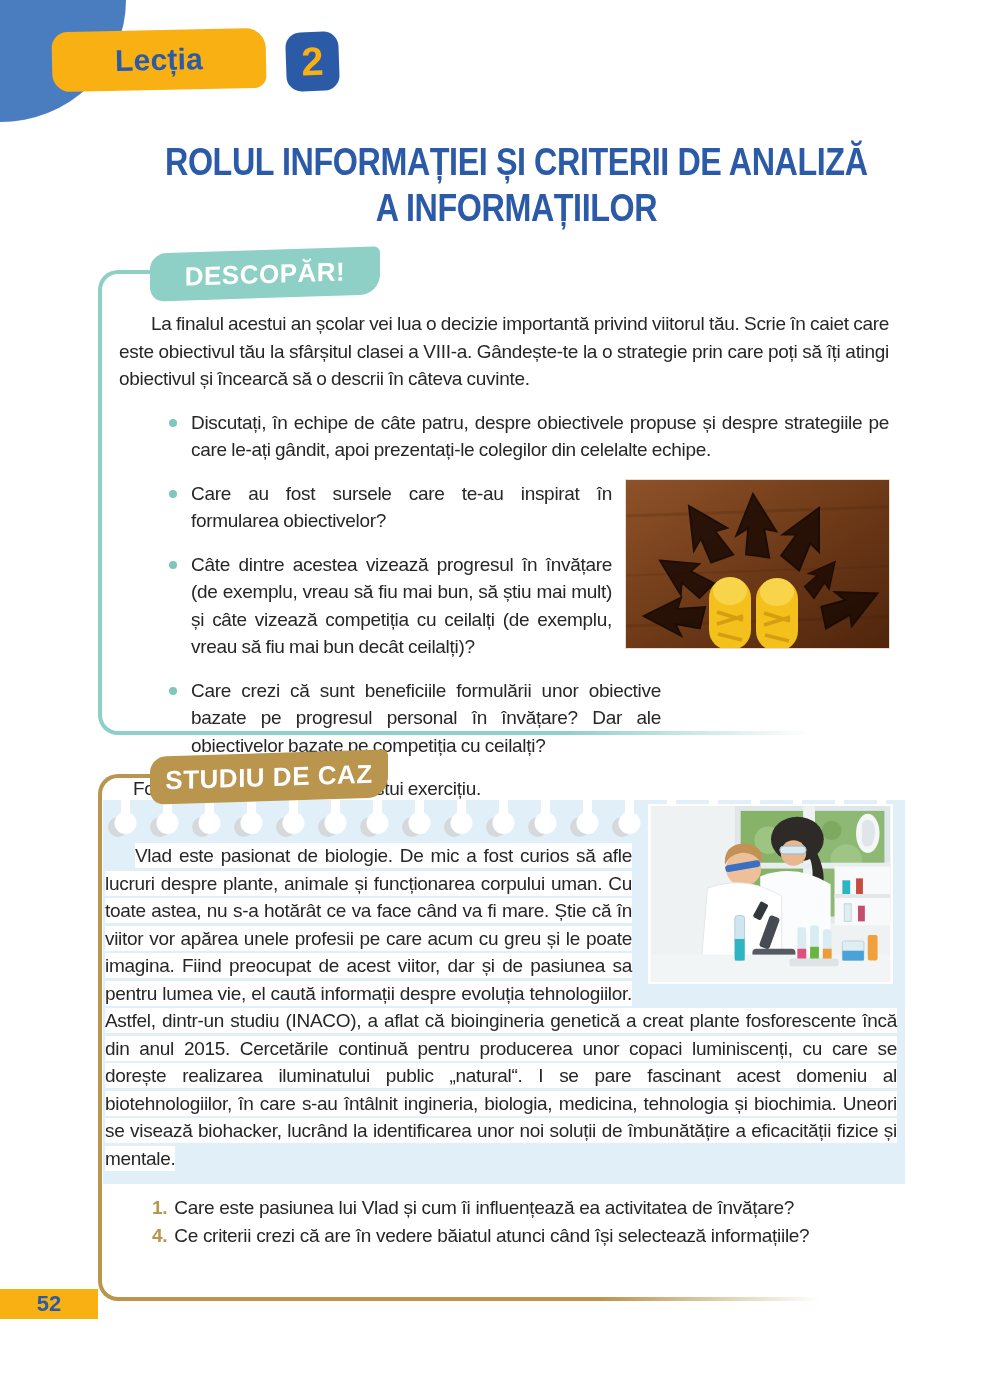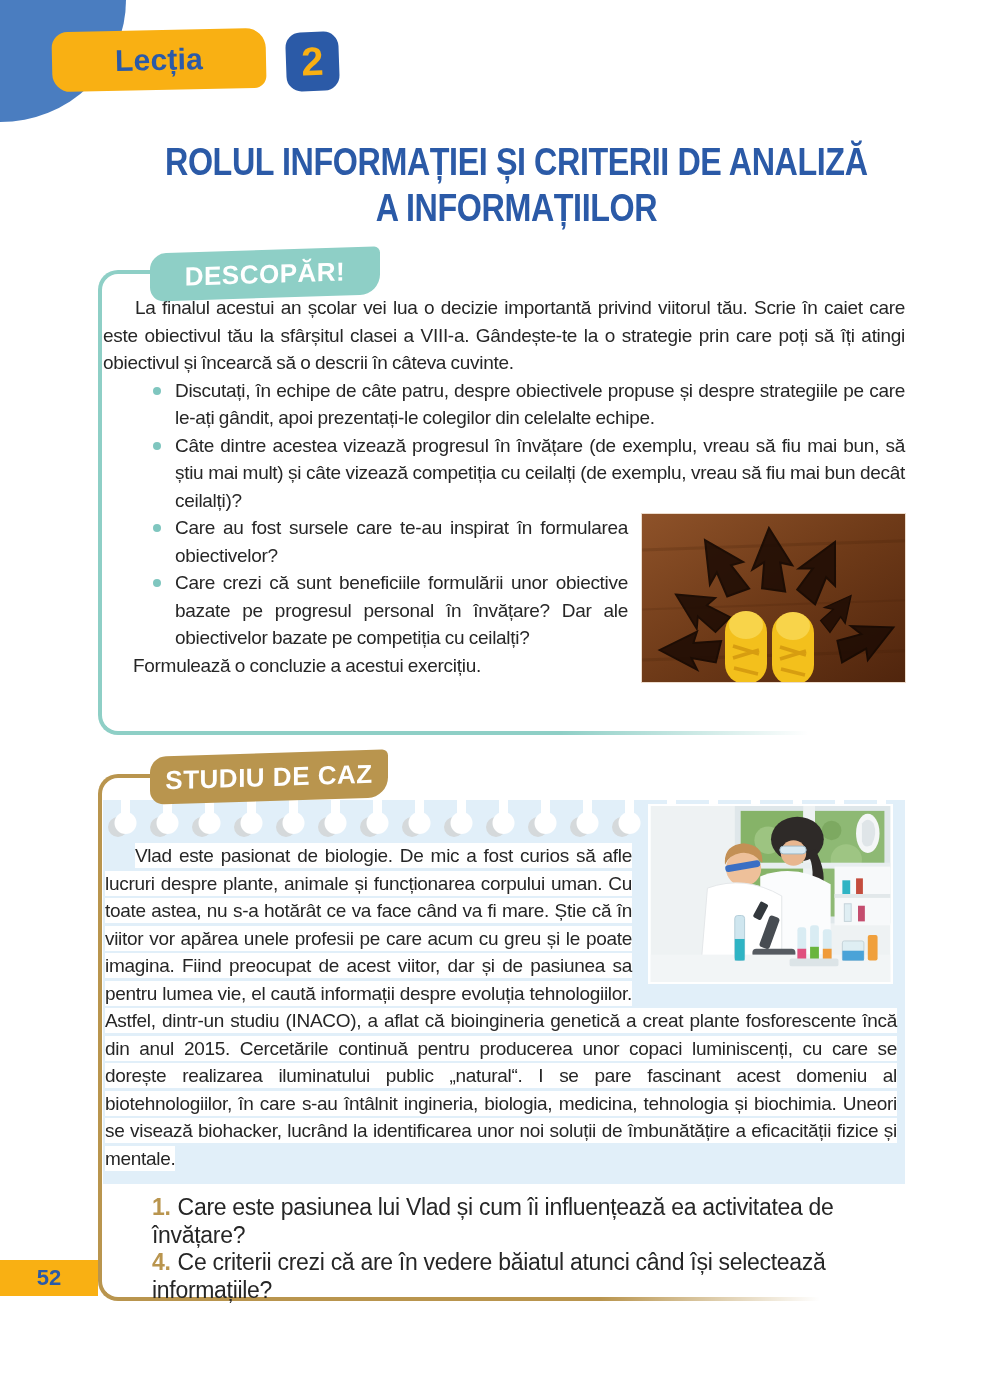--- a/index.html
+++ b/index.html
@@ -76,23 +76,23 @@
   }
   .sec-badge.case{
     left:150px;top:753px;width:238px;height:48px;background:#b9954e;
     border-radius:16px 6px 20px 14px;
   }
 
   
   .txt{font-size:19px;line-height:27.5px;letter-spacing:-.3px;word-spacing:-.5px;
        text-align:justify;}
   .discover-content{position:absolute;left:103px;top:294px;width:802px;z-index:2;}
-  .discover-content p.intro{margin:0;text-indent:32px;}
+  .discover-content p.intro{margin:16px;text-indent:32px;}
   .bullet-list{list-style:none;margin:0 0 0 50px;padding:0;}
-  .bullet-list li{position:relative;padding-left:22px;margin:0;}
+  .bullet-list li{position:relative;padding-left:22px;margin:16px;}
   .bullet-list li.narrow{max-width:470px;}
   .dot{position:absolute;left:0;top:10px;width:8px;height:8px;border-radius:50%;
        background:#7fc6bf;}
   .conclusion{margin:0 0 8px 30px;}
 
   figure{margin:0;}
   .arrows-fig{
     float:right;width:263px;height:168px;margin:0 0 8px 14px;
     outline:1px solid #ecdccd;
   }
@@ -109,26 +109,26 @@
   .lab-fig{
     float:right;width:245px;height:180px;margin:-38px 4px 10px 16px;
     position:relative;z-index:2;background:#fff;padding:2px;box-sizing:border-box;
   }
   .lab-fig svg{display:block;width:100%;height:100%;}
   .notebook p{margin:0;text-indent:30px;}
   .hl{background:#fff;padding:2px 0;
       -webkit-box-decoration-break:clone;box-decoration-break:clone;}
 
   .questions{list-style:none;margin:10px 0 0 49px;padding:0;}
-  .questions li{line-height:27.5px;font-size:23px;letter-spacing:-.3px;}
+  .questions li{line-height:27.5px;font-size:19px;letter-spacing:-.3px;}
   .qnum{color:#b9954e;font-weight:bold;margin-right:7px;}
 
   
   .page-number{
-    position:absolute;left:0;top:1260px;width:98px;height:36px;background:#f9b013;
+    position:absolute;left:0;top:1289px;width:98px;height:30px;background:#f9b013;
     display:flex;align-items:center;justify-content:center;
   }
   .page-number span{color:#2b5aa7;font-weight:bold;font-size:22px;}
 </style>
 </head>
 <body>
 
 <div class="page">
 
   <div class="corner-blob"></div>
@@ -150,24 +150,20 @@
   <div class="sec-badge discover">
     <span>DESCOPĂR!</span>
   </div>
 
   <div class="discover-content txt">
     <p class="intro">La finalul acestui an școlar vei lua o decizie importantă privind viitorul tău. Scrie în caiet care este obiectivul tău la sfârșitul clasei a VIII-a. Gândește-te la o strategie prin care poți să îți atingi obiectivul și încearcă să o descrii în câteva cuvinte.</p>
     <ul class="bullet-list">
       <li>
         <span class="dot"></span>
         <span>Discutați, în echipe de câte patru, despre obiectivele propuse și despre strategiile pe care le-ați gândit, apoi prezentați-le colegilor din celelalte echipe.</span>
-      </li>
-      <li>
-        <span class="dot"></span>
-        <span>Câte dintre acestea vizează progresul în învățare (de exemplu, vreau să fiu mai bun, să știu mai mult) și câte vizează competiția cu ceilalți (de exemplu, vreau să fiu mai bun decât ceilalți)?</span>
       </li>
       <li>
         <figure class="arrows-fig">
           <svg viewBox="0 0 263 168" xmlns="http://www.w3.org/2000/svg">
             <defs>
               <linearGradient id="wood" x1="0" y1="0" x2="1" y2="1">
                 <stop offset="0" stop-color="#8e5229"></stop>
                 <stop offset=".5" stop-color="#6e3a18"></stop>
                 <stop offset="1" stop-color="#50250d"></stop>
               </linearGradient>
@@ -195,20 +191,24 @@
               <g transform="translate(151,131)">
                 <rect x="-21" y="-32" width="42" height="72" rx="20" fill="#f3c01c"></rect>
                 <ellipse cx="0" cy="-19" rx="17" ry="14" fill="#f8d44a"></ellipse>
                 <path d="M-13,2 L13,10 M-13,14 L13,6 M-12,24 L12,30" stroke="#d79d10" stroke-width="3.5" fill="none"></path>
               </g>
             </g>
           </svg>
         </figure>
         <span class="dot"></span>
         <span>Care au fost sursele care te-au inspirat în formularea obiectivelor?</span>
+      </li>
+      <li>
+        <span class="dot"></span>
+        <span>Câte dintre acestea vizează progresul în învățare (de exemplu, vreau să fiu mai bun, să știu mai mult) și câte vizează competiția cu ceilalți (de exemplu, vreau să fiu mai bun decât ceilalți)?</span>
       </li>
       <li class="narrow">
         <span class="dot"></span>
         <span>Care crezi că sunt beneficiile formulării unor obiective bazate pe progresul personal în învățare? Dar ale obiectivelor bazate pe competiția cu ceilalți?</span>
       </li>
     </ul>
     <p class="conclusion">Formulează o concluzie a acestui exercițiu.</p>
   </div>
 
   <div class="bracket gold"></div>

